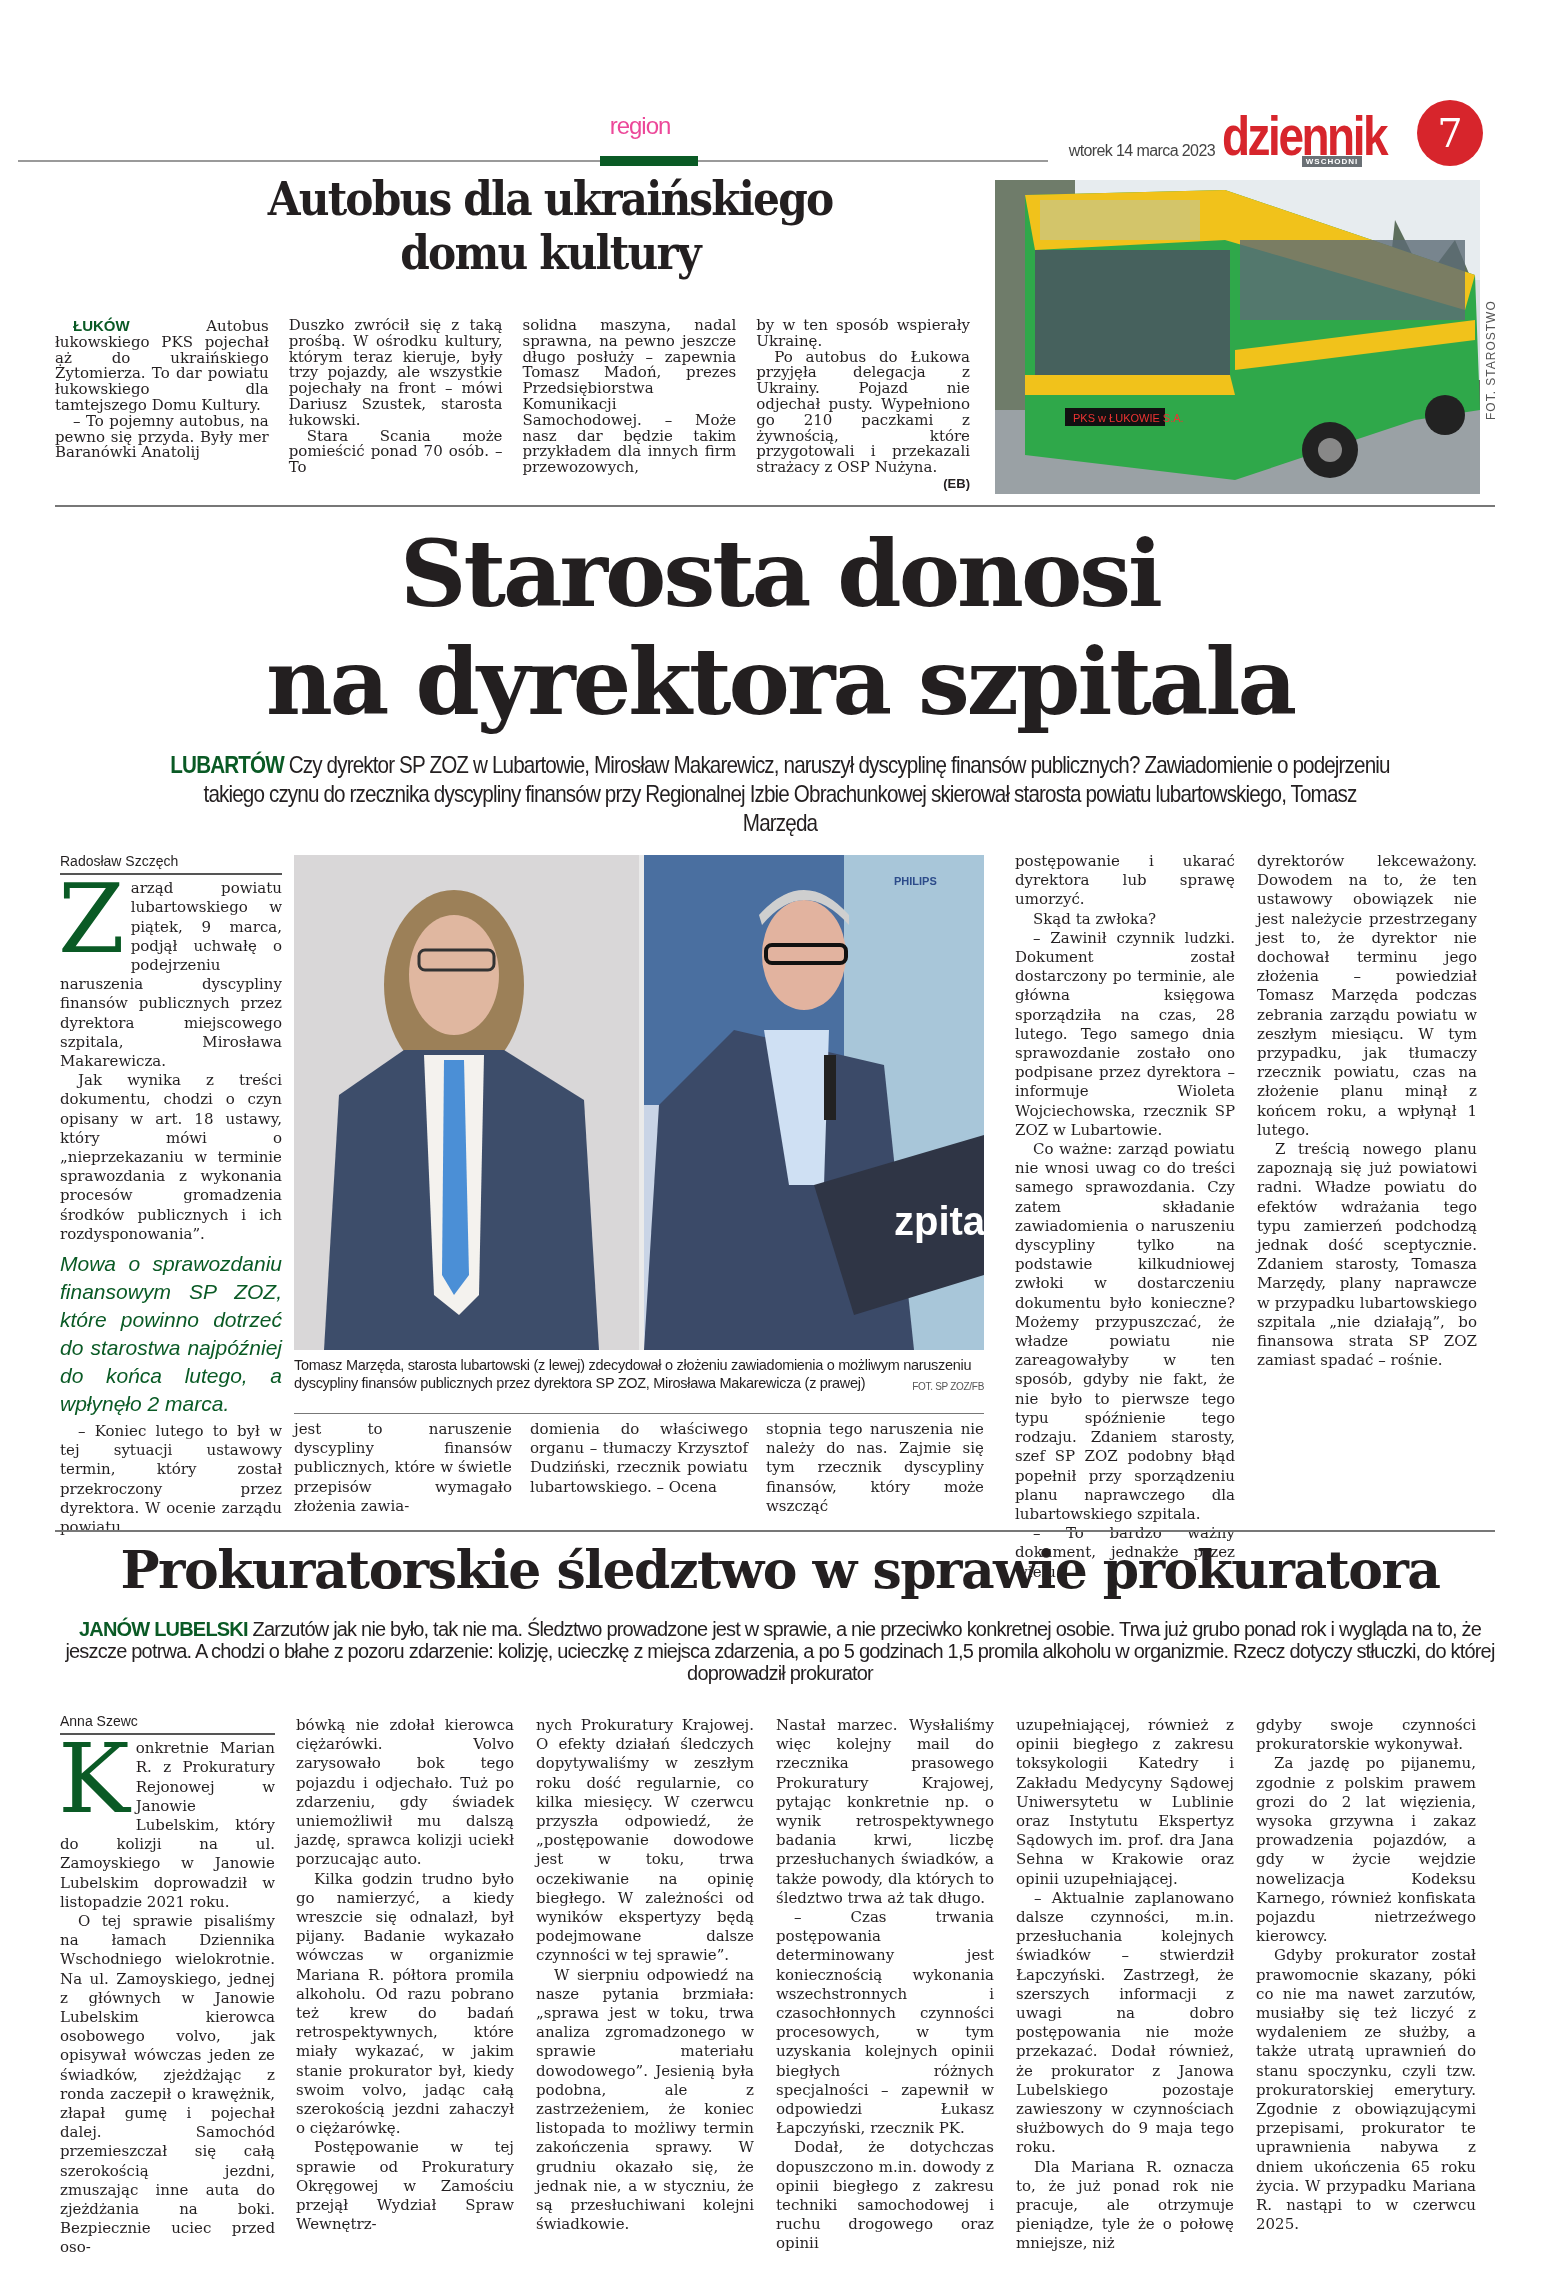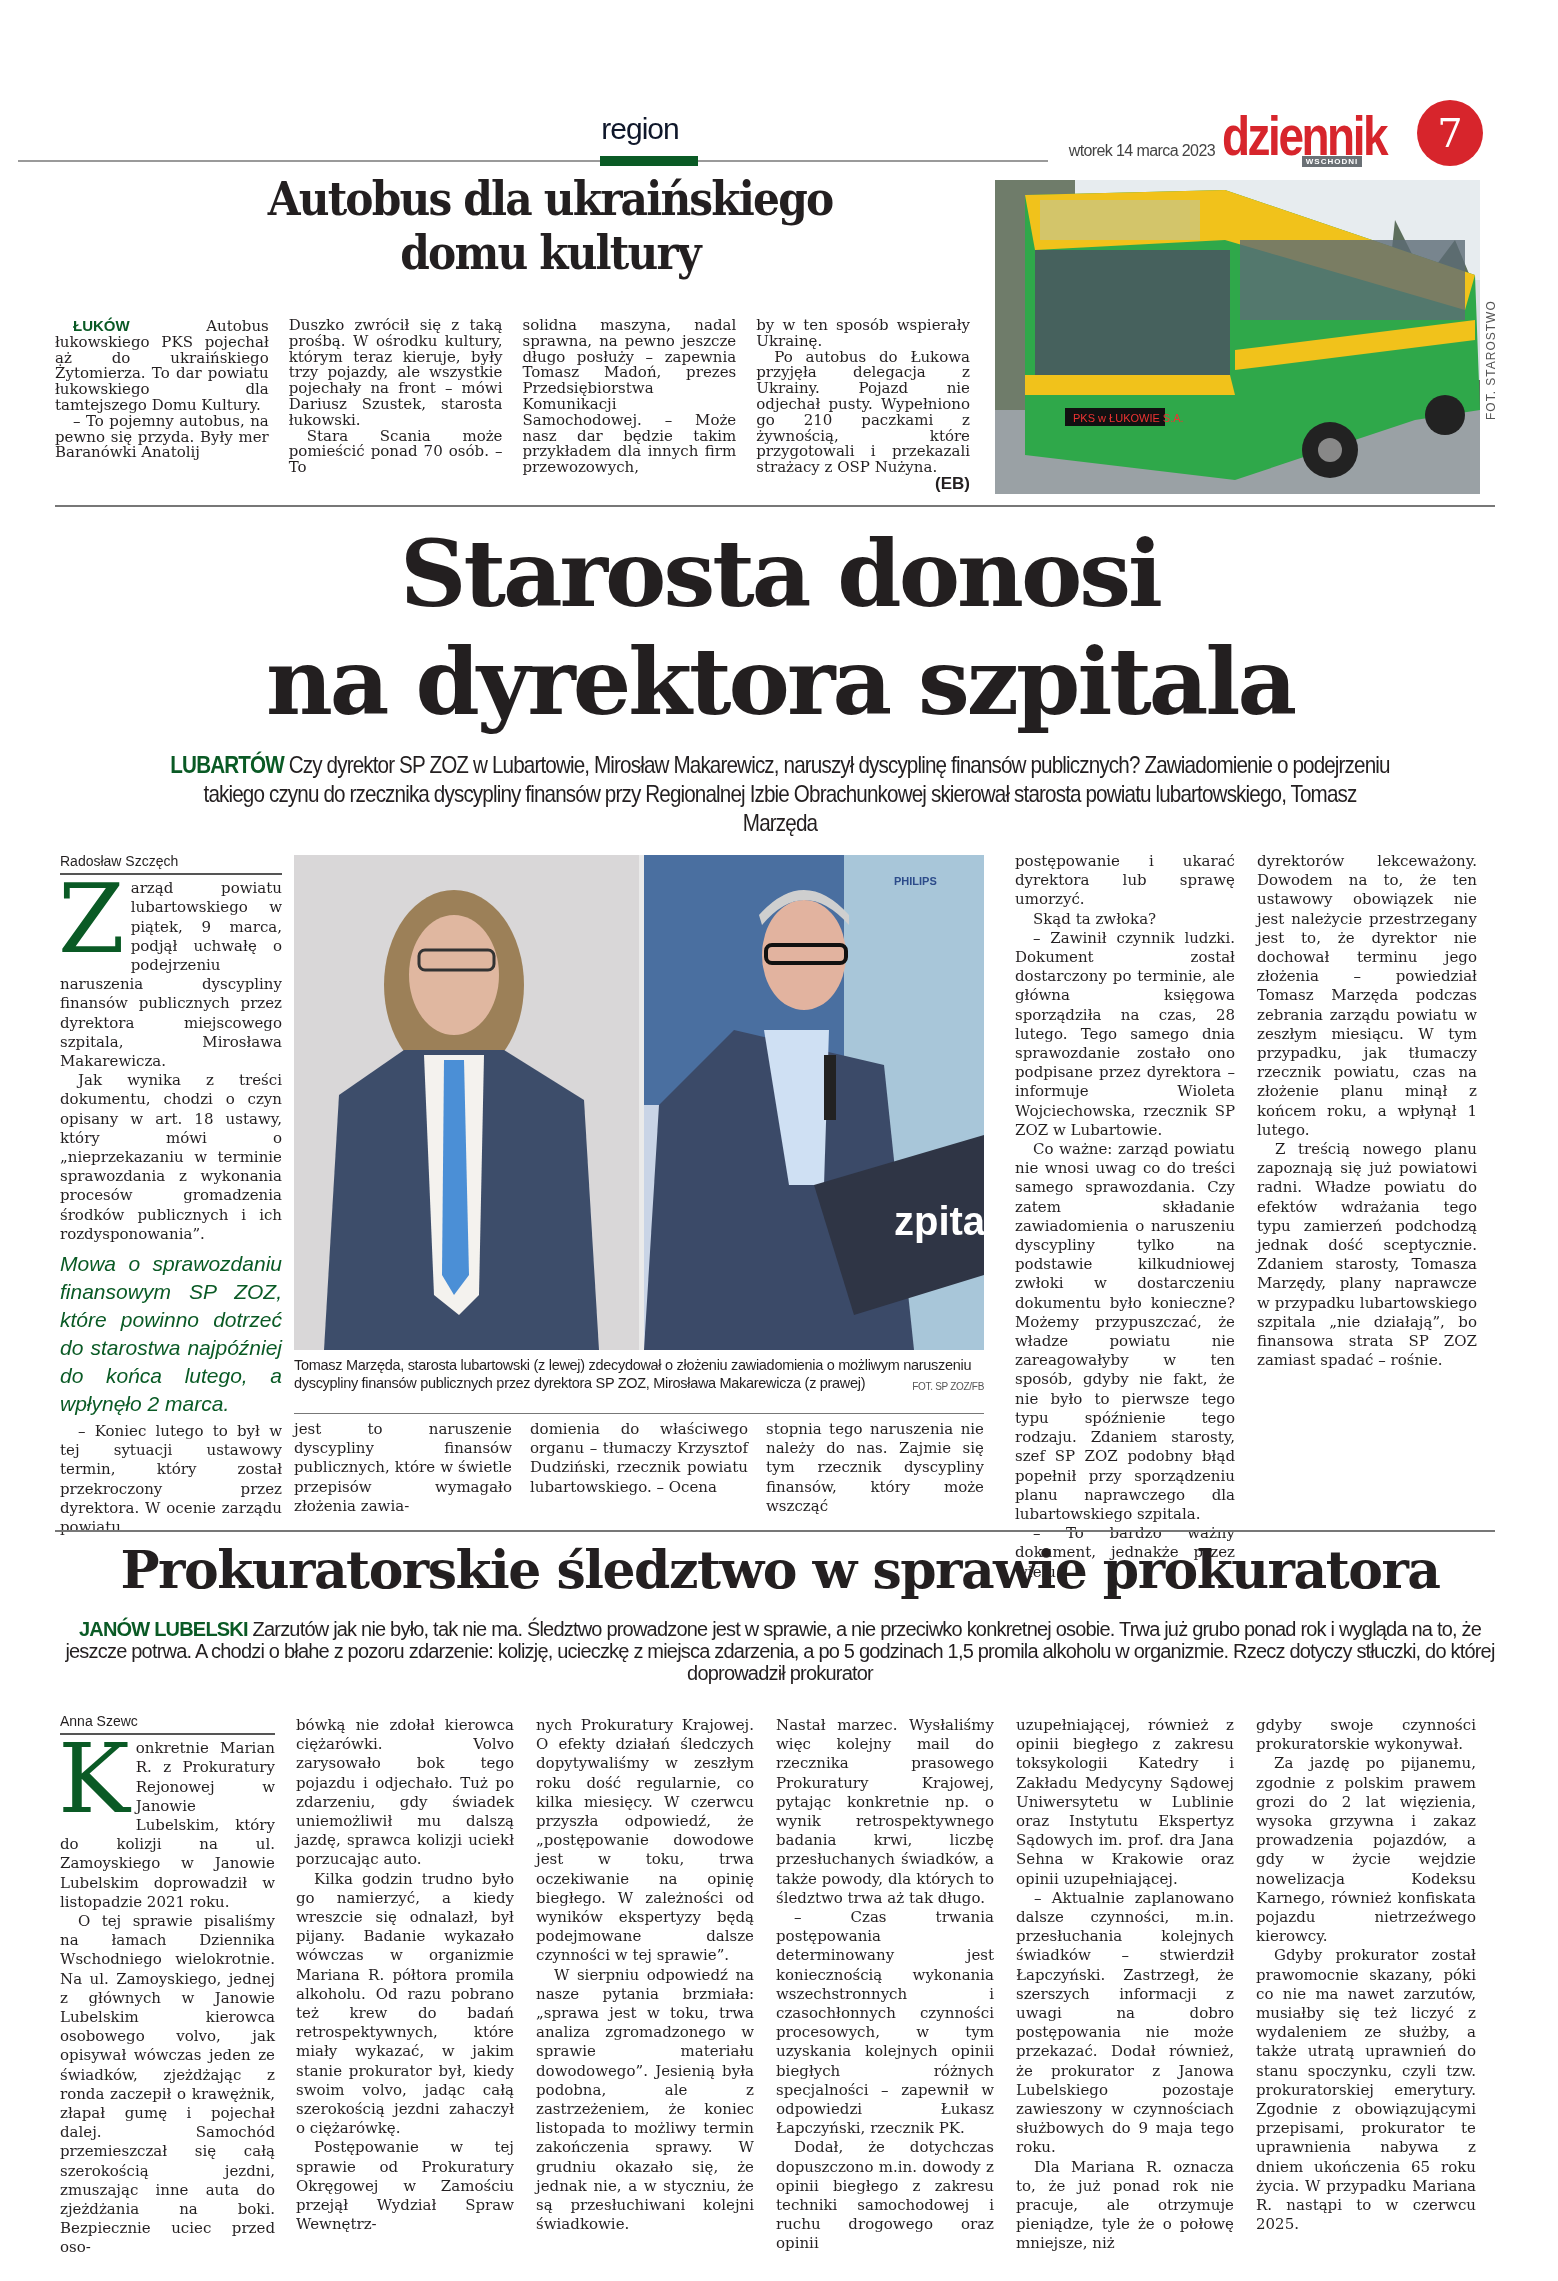--- a/index.html
+++ b/index.html
@@ -1,33 +1,33 @@
 <!DOCTYPE html>
 <html><head>
 <meta charset="utf-8">
 <style>
   html,body{margin:0;padding:0;background:#fff;}
   body{width:1558px;height:2281px;position:relative;overflow:hidden;font-family:"DejaVu Serif",serif;color:#231f20;}
   .abs{position:absolute;}
   
-  .section-label{left:590px;top:112px;width:100px;text-align:center;font-family:"Liberation Sans",sans-serif;font-size:30px;color:#0f172a;letter-spacing:-1px;font-stretch:condensed;}
+  .section-label{left:590px;top:112px;width:100px;text-align:center;font-family:"Liberation Sans",sans-serif;font-size:24px;color:#ec4899;letter-spacing:-1px;font-stretch:condensed;}
   .header-rule{left:18px;top:160px;width:1030px;height:2px;background:#9a9a9a;}
   .section-bar{left:600px;top:156px;width:98px;height:10px;background:#0a5a25;}
   .date{left:1040px;top:142px;width:175px;text-align:right;font-family:"Liberation Sans",sans-serif;font-size:16px;color:#444;letter-spacing:-0.6px;}
   .logo{left:1222px;top:108px;font-family:"Liberation Sans",sans-serif;font-weight:bold;font-size:56px;color:#d7252c;letter-spacing:-3px;line-height:56px;transform:scaleX(0.82);transform-origin:left;}
   .logo-sub{left:1302px;top:156px;width:60px;height:11px;background:#6a7075;color:#fff;font-family:"Liberation Sans",sans-serif;font-size:8px;font-weight:bold;text-align:center;line-height:11px;letter-spacing:1px;}
   .page-num{left:1417px;top:100px;width:66px;height:66px;border-radius:50%;background:#d7252c;color:#fff;font-family:"DejaVu Serif",serif;font-size:40px;text-align:center;line-height:66px;}
   
   .h1a{left:120px;top:172px;width:860px;text-align:center;font-family:"DejaVu Serif",serif;font-weight:bold;font-size:46px;line-height:54px;letter-spacing:-2px;transform:scaleX(0.92);}
   .cols1{left:55px;top:318px;width:915px;height:172px;display:flex;gap:20px;}
   .col{flex:1;font-size:15px;line-height:15.8px;text-align:justify;hyphens:auto;}
   .col p{margin:0;text-indent:18px;}
   .col p.noindent{text-indent:0;}
   .lead-green{font-family:"Liberation Sans",sans-serif;font-weight:bold;color:#0a5a25;}
-  .sig{font-family:"Liberation Sans",sans-serif;font-weight:bold;font-size:17px;float:right;}
+  .sig{font-family:"Liberation Sans",sans-serif;font-weight:bold;font-size:13px;float:right;}
   .bus-photo{left:995px;top:180px;width:485px;height:314px;overflow:hidden;background:#dfe6ea;}
   .bus-credit{left:1484px;top:420px;transform:rotate(-90deg);transform-origin:left top;font-family:"Liberation Sans",sans-serif;font-size:12px;color:#555;letter-spacing:1px;width:120px;}
   .rule{height:2px;background:#777;}
   
   .h1b{left:60px;top:520px;width:1440px;text-align:center;font-family:"DejaVu Serif",serif;font-weight:bold;font-size:92px;line-height:108px;letter-spacing:-3px;}
   .lead2{left:70px;top:750px;width:1420px;text-align:center;font-family:"Liberation Sans",sans-serif;font-size:24px;line-height:29px;letter-spacing:-1px;transform:scaleX(0.86);transform-origin:center;}
   .byline{font-family:"Liberation Sans",sans-serif;font-size:14px;border-bottom:2px solid #555;padding-bottom:2px;}
   .dropcap{float:left;font-family:"DejaVu Serif",serif;font-size:96px;line-height:76px;color:#0a5a25;margin:2px 6px 0 -2px;}
   .pullquote{font-family:"Liberation Sans",sans-serif;font-style:italic;color:#0a5a25;font-size:21px;line-height:28px;position:relative;padding-left:0;}
   .pq-mark{position:absolute;left:-12px;top:-18px;font-size:150px;color:#c8c8c8;font-family:"DejaVu Serif",serif;line-height:150px;z-index:-1;}

